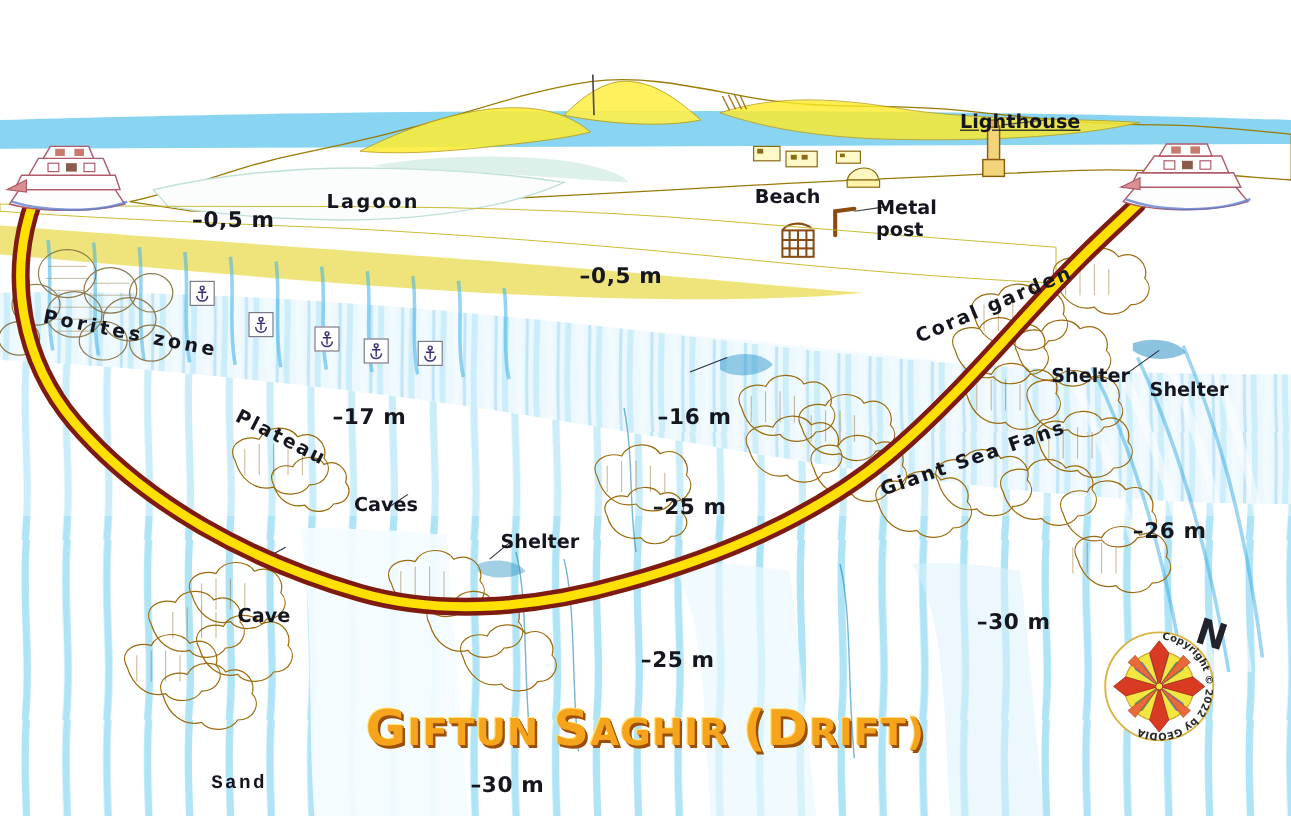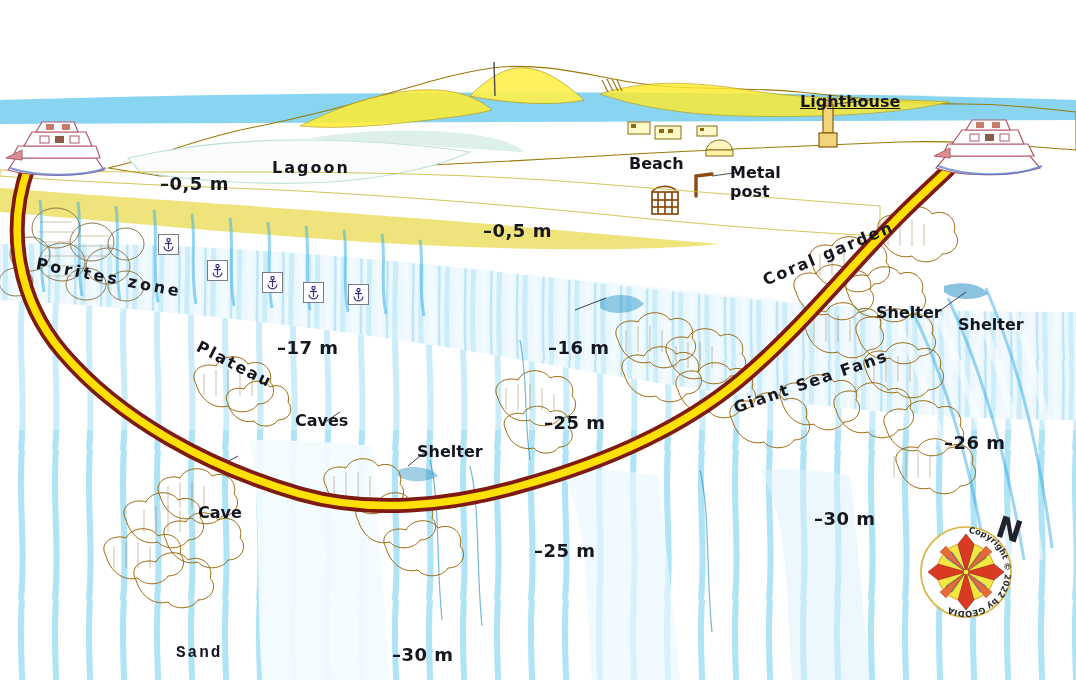--- a/index.html
+++ b/index.html
@@ -469,20 +469,23 @@
   <div class="lbl place spaced2 rot-giantfans" style="left:731px;top:399px;">Giant Sea Fans</div>
 
   <div class="lbl place" style="left:876px;top:303px;">Shelter</div>
 
   <div class="lbl place" style="left:958px;top:315px;">Shelter</div>
 
   <div class="lbl depth" style="left:944px;top:432px;">–26 m</div>
 
   <div class="lbl depth" style="left:814px;top:508px;">–30 m</div>
 
+  <div id="main-title">
+    <span>G</span><span class="sm">IFTUN </span><span>S</span><span class="sm">AGHIR </span><span>(D</span><span class="sm">RIFT)</span>
+  </div>
 
   <svg id="compass" viewBox="0 0 100 100">
     <defs>
       <path id="circPath" d="M50,50 m-39,0 a39,39 0 1,1 78,0 a39,39 0 1,1 -78,0"></path>
     </defs>
     <circle cx="50" cy="50" r="45" fill="#ffffff" stroke="#d8b23c" stroke-width="1.6" opacity=".96"></circle>
     <circle cx="50" cy="50" r="29" fill="#F3E640" stroke="#cfa82e" stroke-width="1"></circle>
 
     <g>
       <polygon points="50,50 44,26 50,20 56,26" fill="#ffffff" stroke="#8a8a8a" stroke-width=".5"></polygon>

